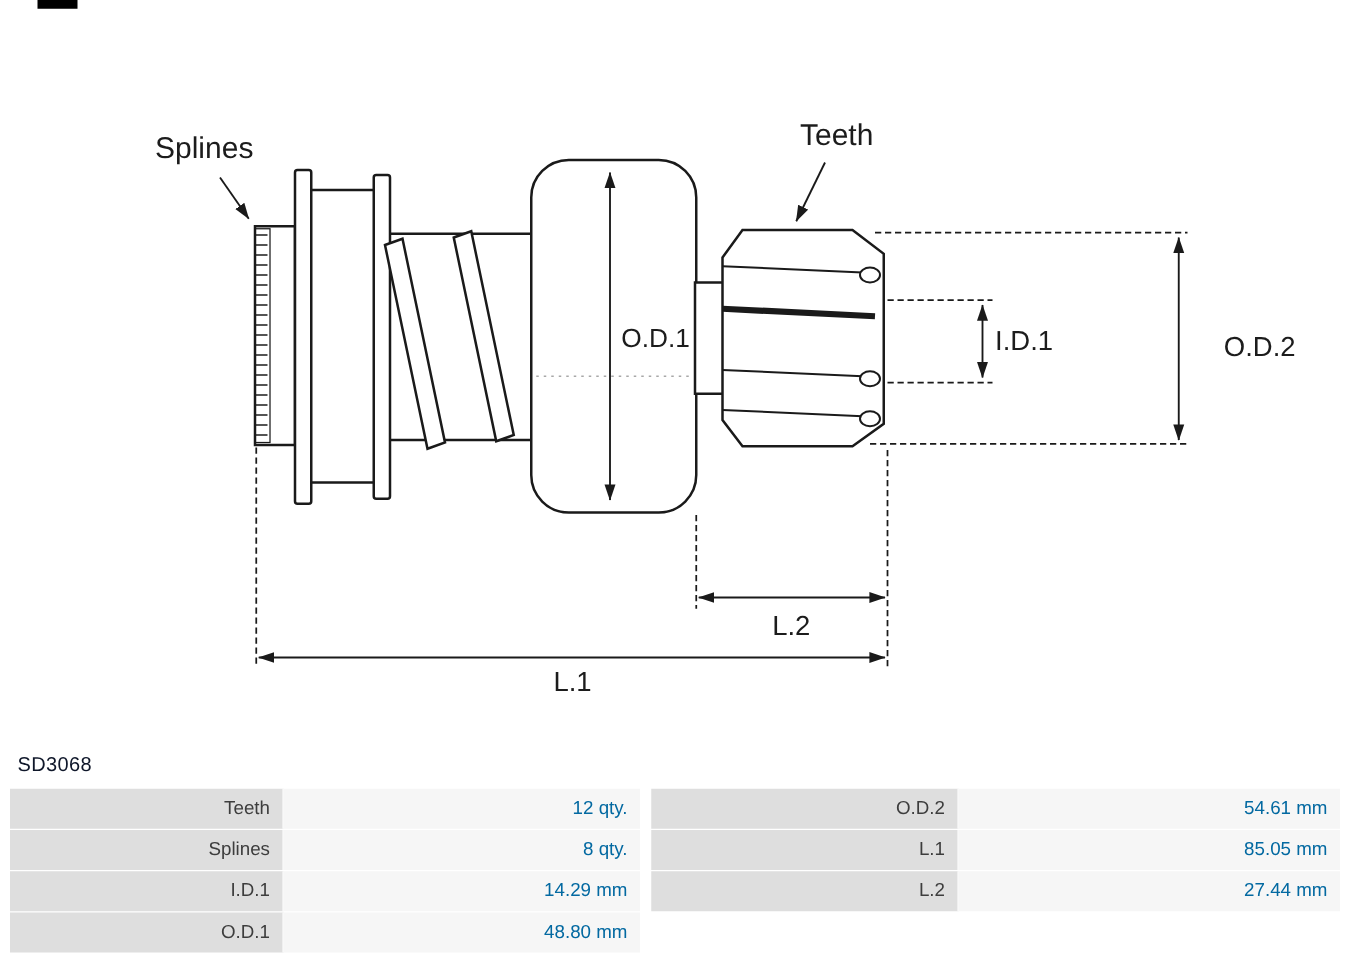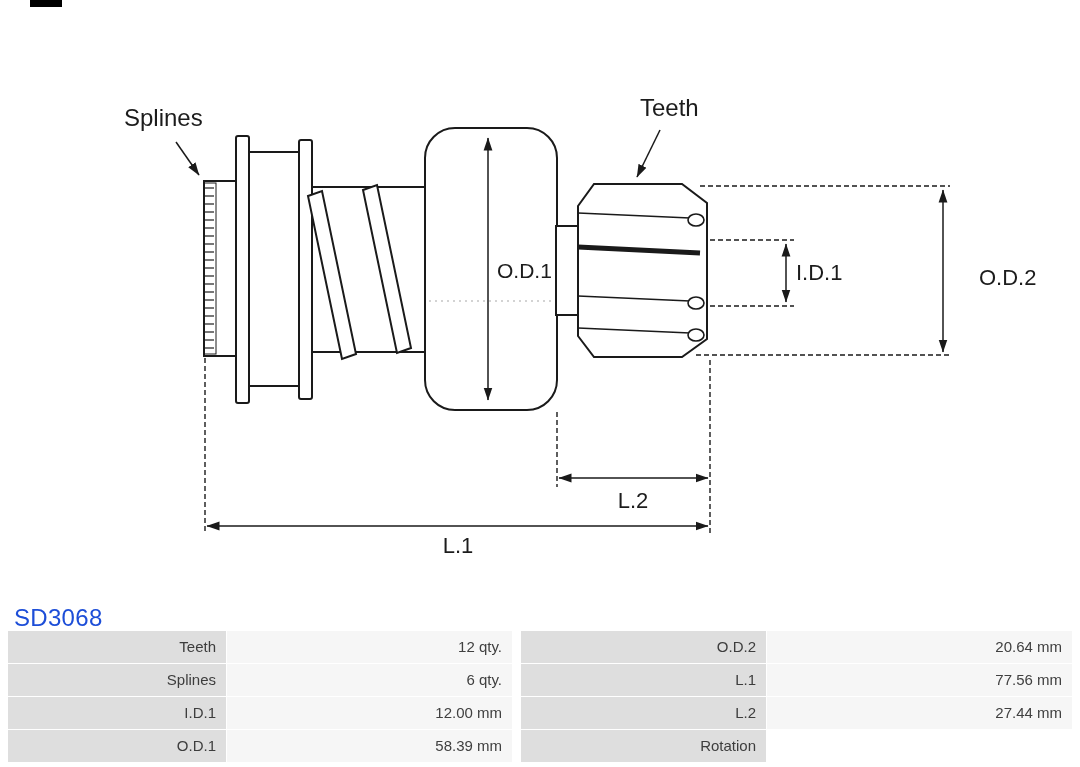--- a/index.html
+++ b/index.html
@@ -1,27 +1,27 @@
 <!DOCTYPE html>
 <html><head>
 <meta charset="utf-8">
 <style>
   html,body{margin:0;padding:0;background:#fff;}
   .page{position:relative;width:1080px;height:767px;background:#ffffff;overflow:hidden;
         font-family:"Liberation Sans",sans-serif;}
   .brand-mark{position:absolute;left:30px;top:0;width:32px;height:7px;background:#000;}
   svg.drawing{position:absolute;left:0;top:0;}
   svg text{font-family:"Liberation Sans",sans-serif;fill:#1c1c1c;}
-  .part-number{position:absolute;left:14px;top:604px;font-size:24px;color:#1d4ed8;letter-spacing:.3px;}
+  .part-number{position:absolute;left:14px;top:604px;font-size:16px;color:#0f172a;letter-spacing:.3px;}
   .spec-table{position:absolute;left:8px;right:8px;top:631px;}
   .spec-row{display:grid;grid-template-columns:219px 285px 9px 246px 1fr;height:32px;margin-bottom:1px;}
   .cell{font-size:15px;line-height:32px;text-align:right;padding-right:10px;color:#3d3d3d;
         white-space:nowrap;overflow:hidden;}
   .lbl{background:#dedede;border-right:1px solid #fff;}
-  .val{background:#f6f6f6;color:#404040;}
+  .val{background:#f6f6f6;color:#0369a1;}
   .gap{background:transparent;}
 </style>
 </head>
 <body>
 
 <div class="page">
 
   <div class="brand-mark"></div>
 
   <svg class="drawing" width="1080" height="600" viewBox="0 0 1080 600">
@@ -94,37 +94,36 @@
   </svg>
 
   <div class="part-number">SD3068</div>
 
   <div class="spec-table">
     <div class="spec-row">
       <div class="cell lbl">Teeth</div>
       <div class="cell val">12 qty.</div>
       <div class="gap"></div>
       <div class="cell lbl">O.D.2</div>
-      <div class="cell val">20.64 mm</div>
+      <div class="cell val">54.61 mm</div>
     </div>
     <div class="spec-row">
       <div class="cell lbl">Splines</div>
-      <div class="cell val">6 qty.</div>
+      <div class="cell val">8 qty.</div>
       <div class="gap"></div>
       <div class="cell lbl">L.1</div>
-      <div class="cell val">77.56 mm</div>
+      <div class="cell val">85.05 mm</div>
     </div>
     <div class="spec-row">
       <div class="cell lbl">I.D.1</div>
-      <div class="cell val">12.00 mm</div>
+      <div class="cell val">14.29 mm</div>
       <div class="gap"></div>
       <div class="cell lbl">L.2</div>
       <div class="cell val">27.44 mm</div>
     </div>
     <div class="spec-row">
       <div class="cell lbl">O.D.1</div>
-      <div class="cell val">58.39 mm</div>
+      <div class="cell val">48.80 mm</div>
       <div class="gap"></div>
-      <div class="cell lbl">Rotation</div>
     </div>
   </div>
 
 </div>
 
 </body></html>

